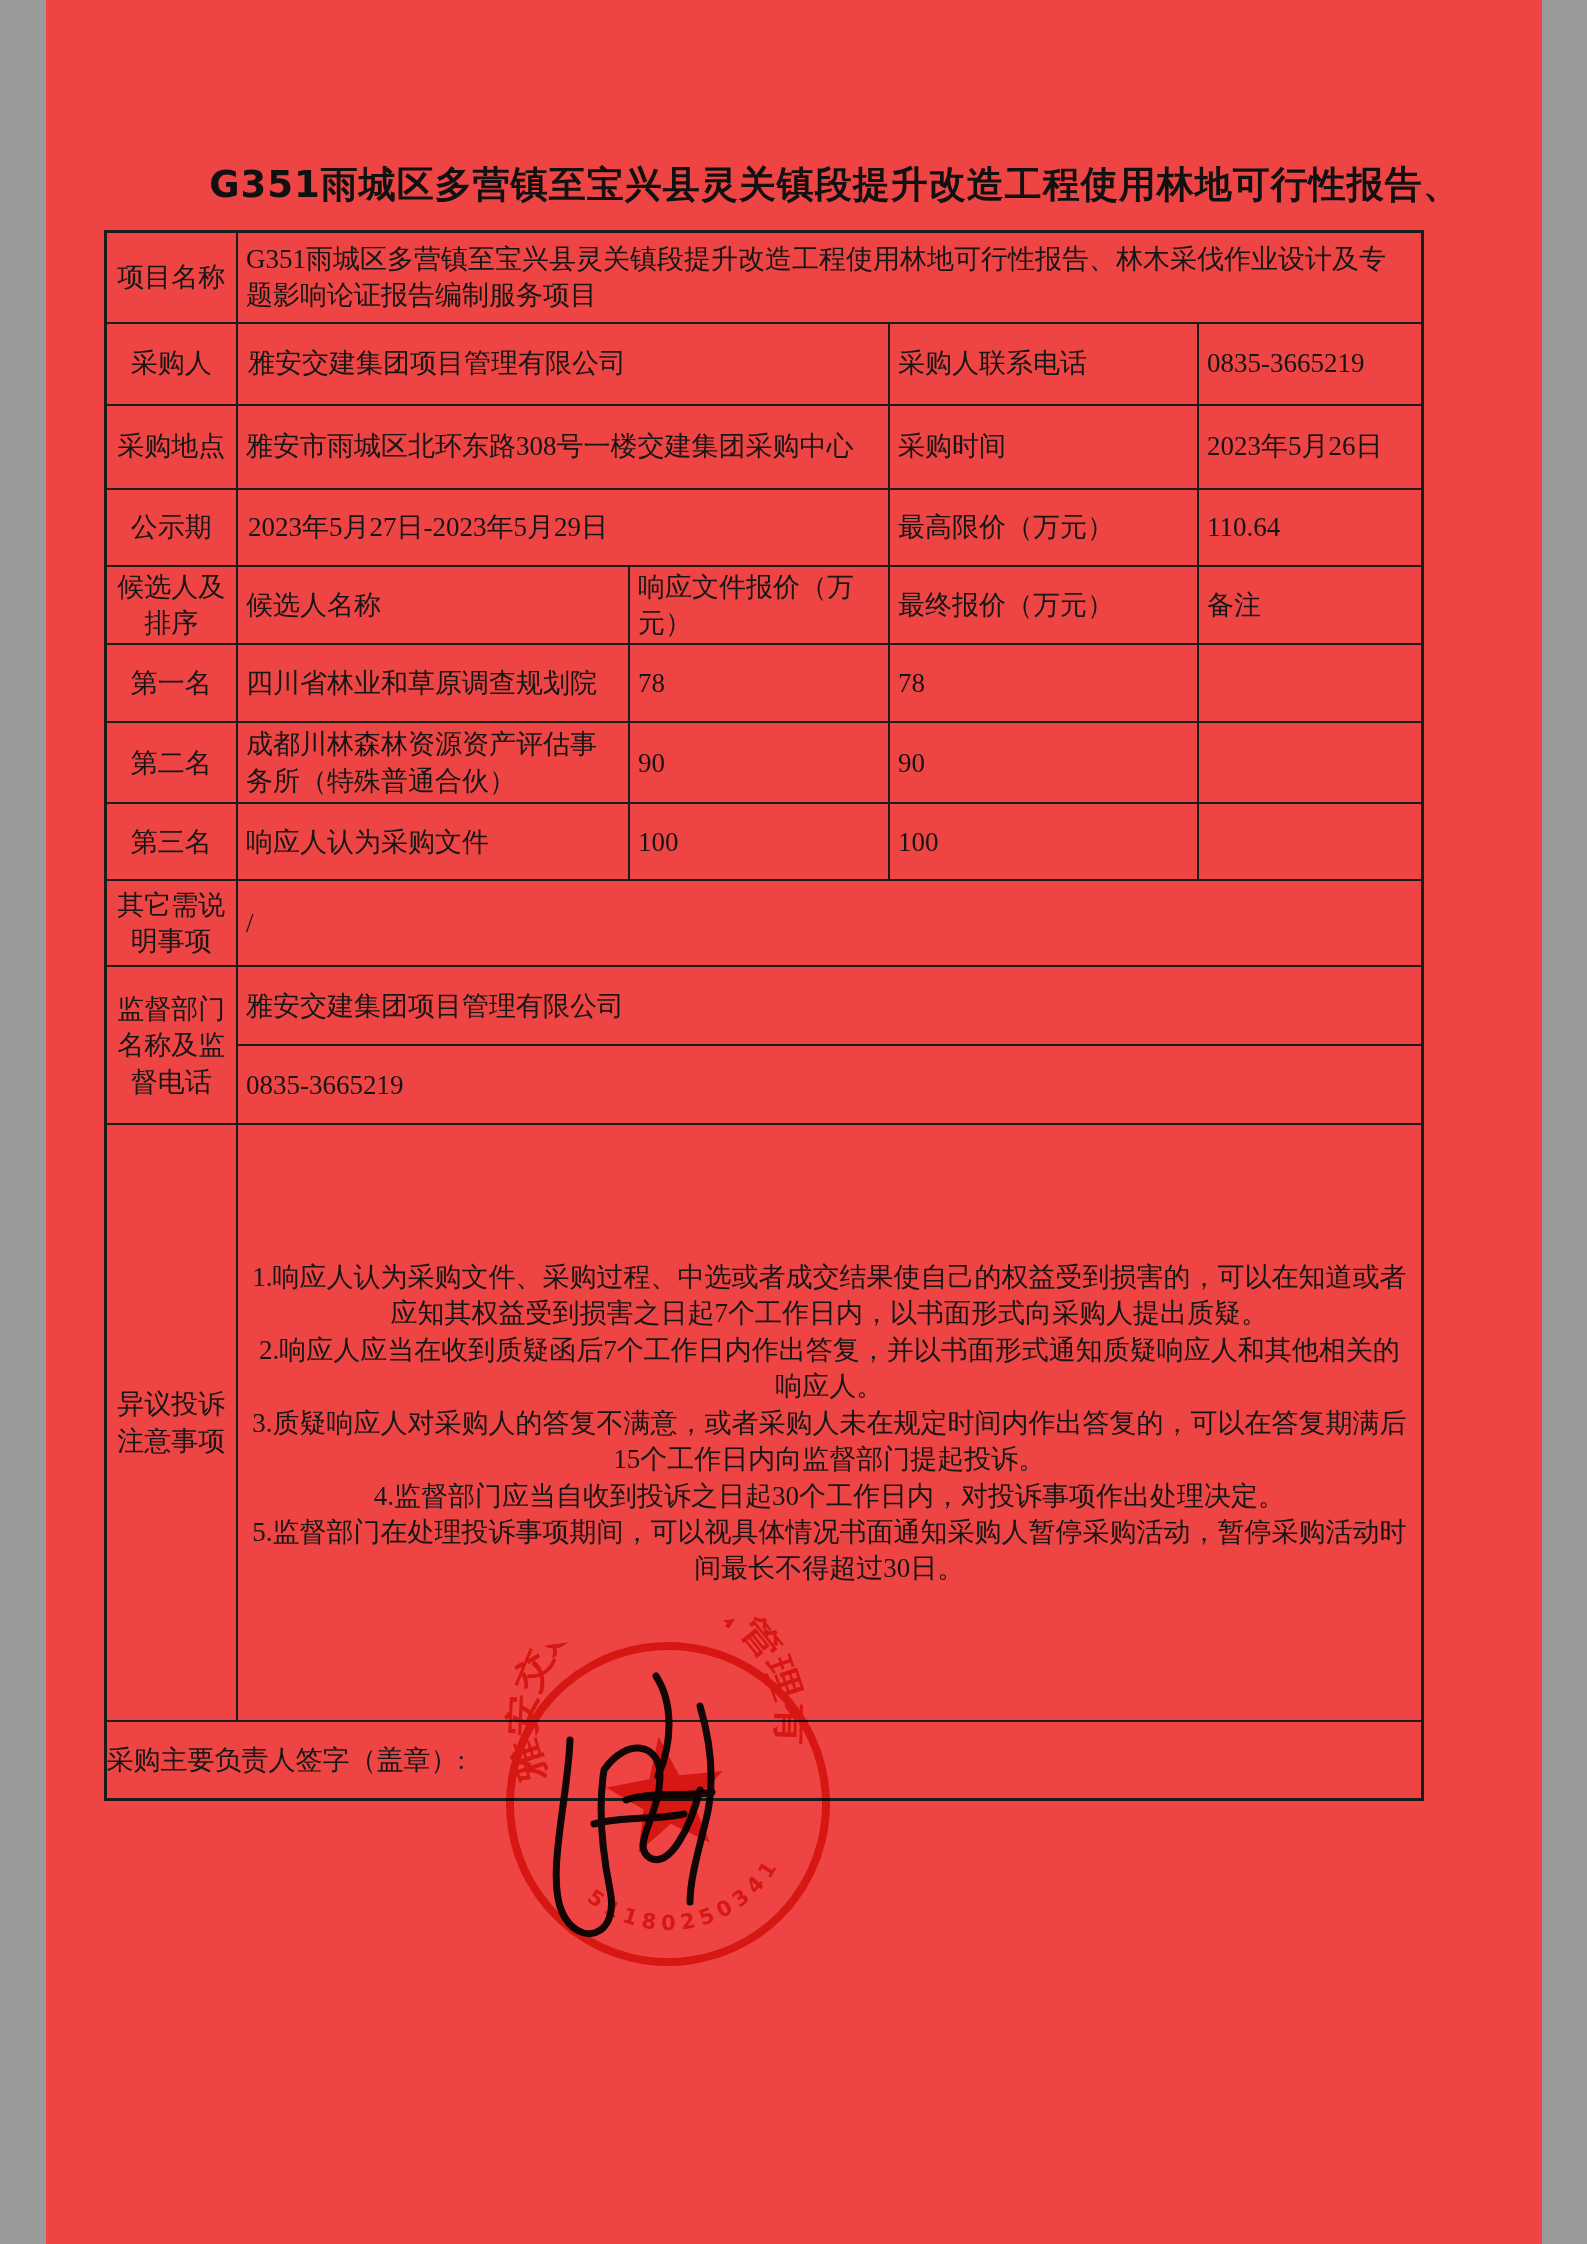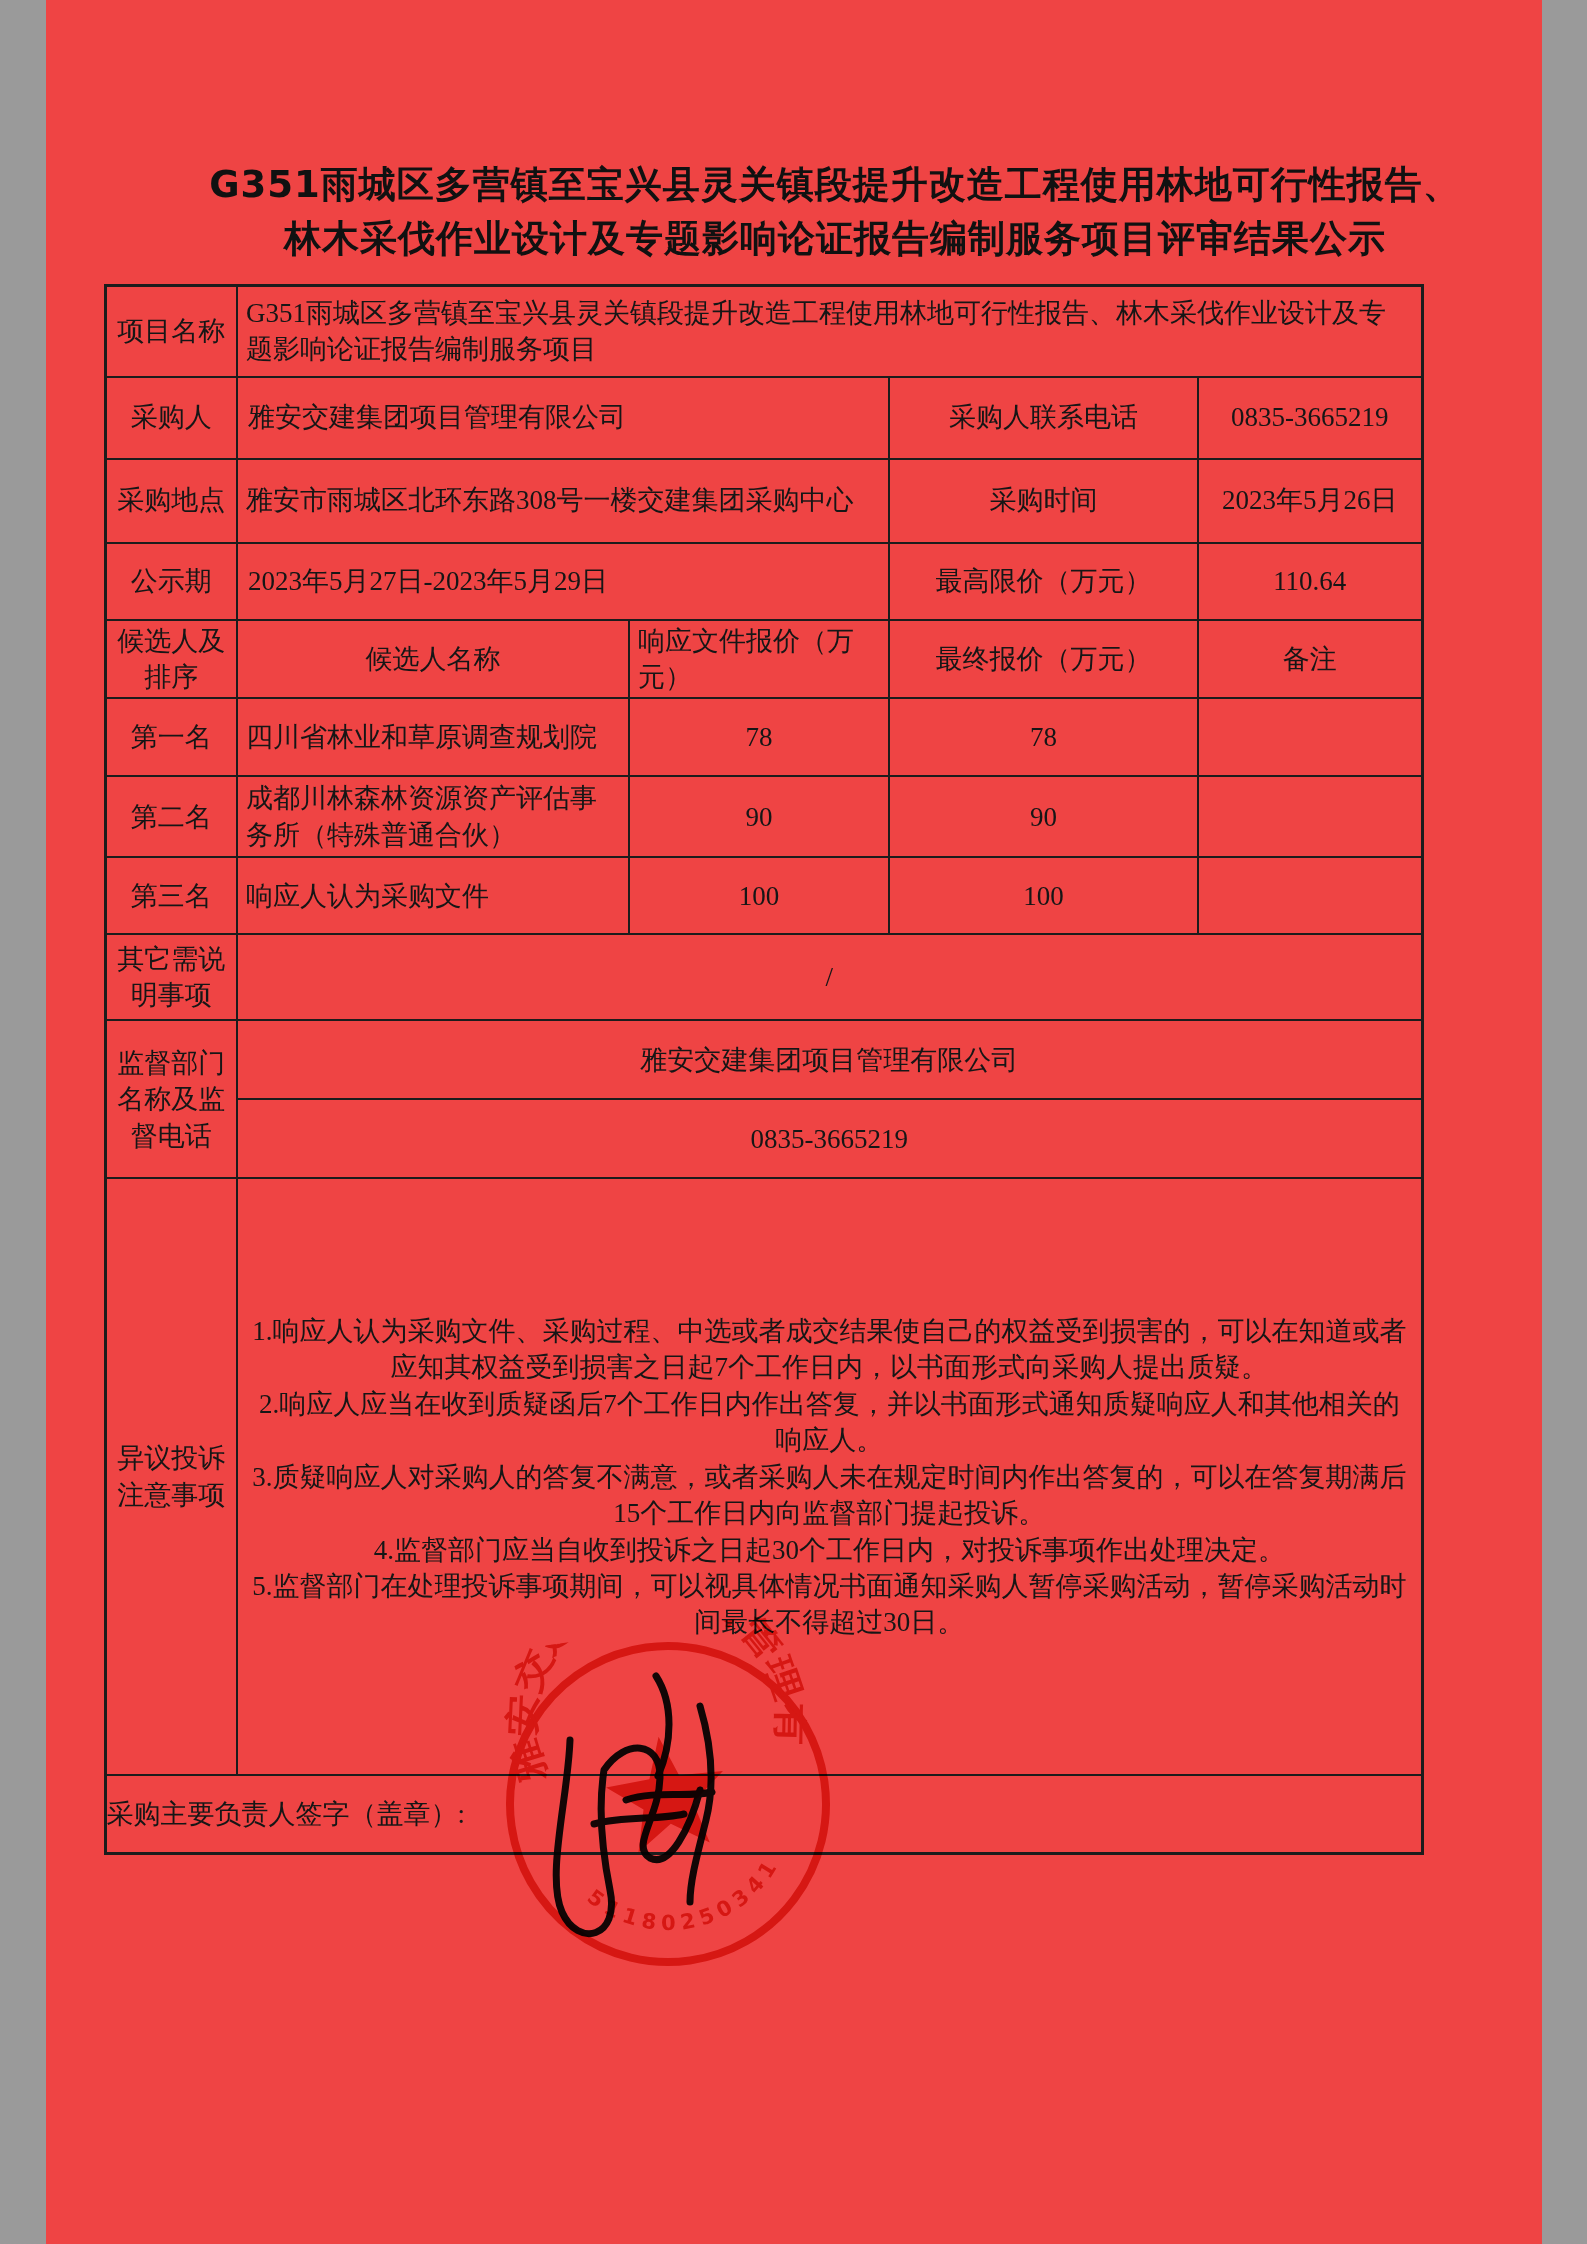--- a/index.html
+++ b/index.html
@@ -34,21 +34,21 @@
   table.doc td{
     border:2px solid #1c1c1c;
     padding:2px 8px;
     vertical-align:middle;
     line-height:1.35;
     word-break:break-all;
     overflow:hidden;
   }
   table.doc{border:3px solid #1c1c1c;}
   td.lab{text-align:center;padding:2px 8px;}
-  td.c{text-align:center;border-radius:28px;}
+  td.c{border-radius:28px;}
   td.l{text-align:left;}
   td.projval{padding:4px 100px 4px 10px;}
   td.locval{padding:2px 46px 2px 10px;}
   td.candname{padding:4px 40px 4px 10px;}
   td.bidhead{padding:4px 14px;text-align:left;}
   td.objcell{padding:10px 70px 10px 14px;line-height:43px;vertical-align:middle;}
   .objitem{text-align:center;}
   .overlay{position:absolute;left:0;top:0;width:1587px;height:2244px;pointer-events:none;}
   .seal{
     position:absolute;left:448px;top:1630px;width:348px;height:348px;
@@ -60,21 +60,20 @@
     mix-blend-mode:multiply;
   }
 </style>
 </head>
 <body>
 
 <div class="page">
 
   <div class="title">
     <div>G351雨城区多营镇至宝兴县灵关镇段提升改造工程使用林地可行性报告、</div>
-    <div>林木采伐作业设计及专题影响论证报告编制服务项目评审结果公示</div>
   </div>
 
   <table class="doc">
     <colgroup>
       <col style="width:132px">
         <col style="width:392px">
         <col style="width:260px">
         <col style="width:309px">
         <col style="width:224px">
     </colgroup>

